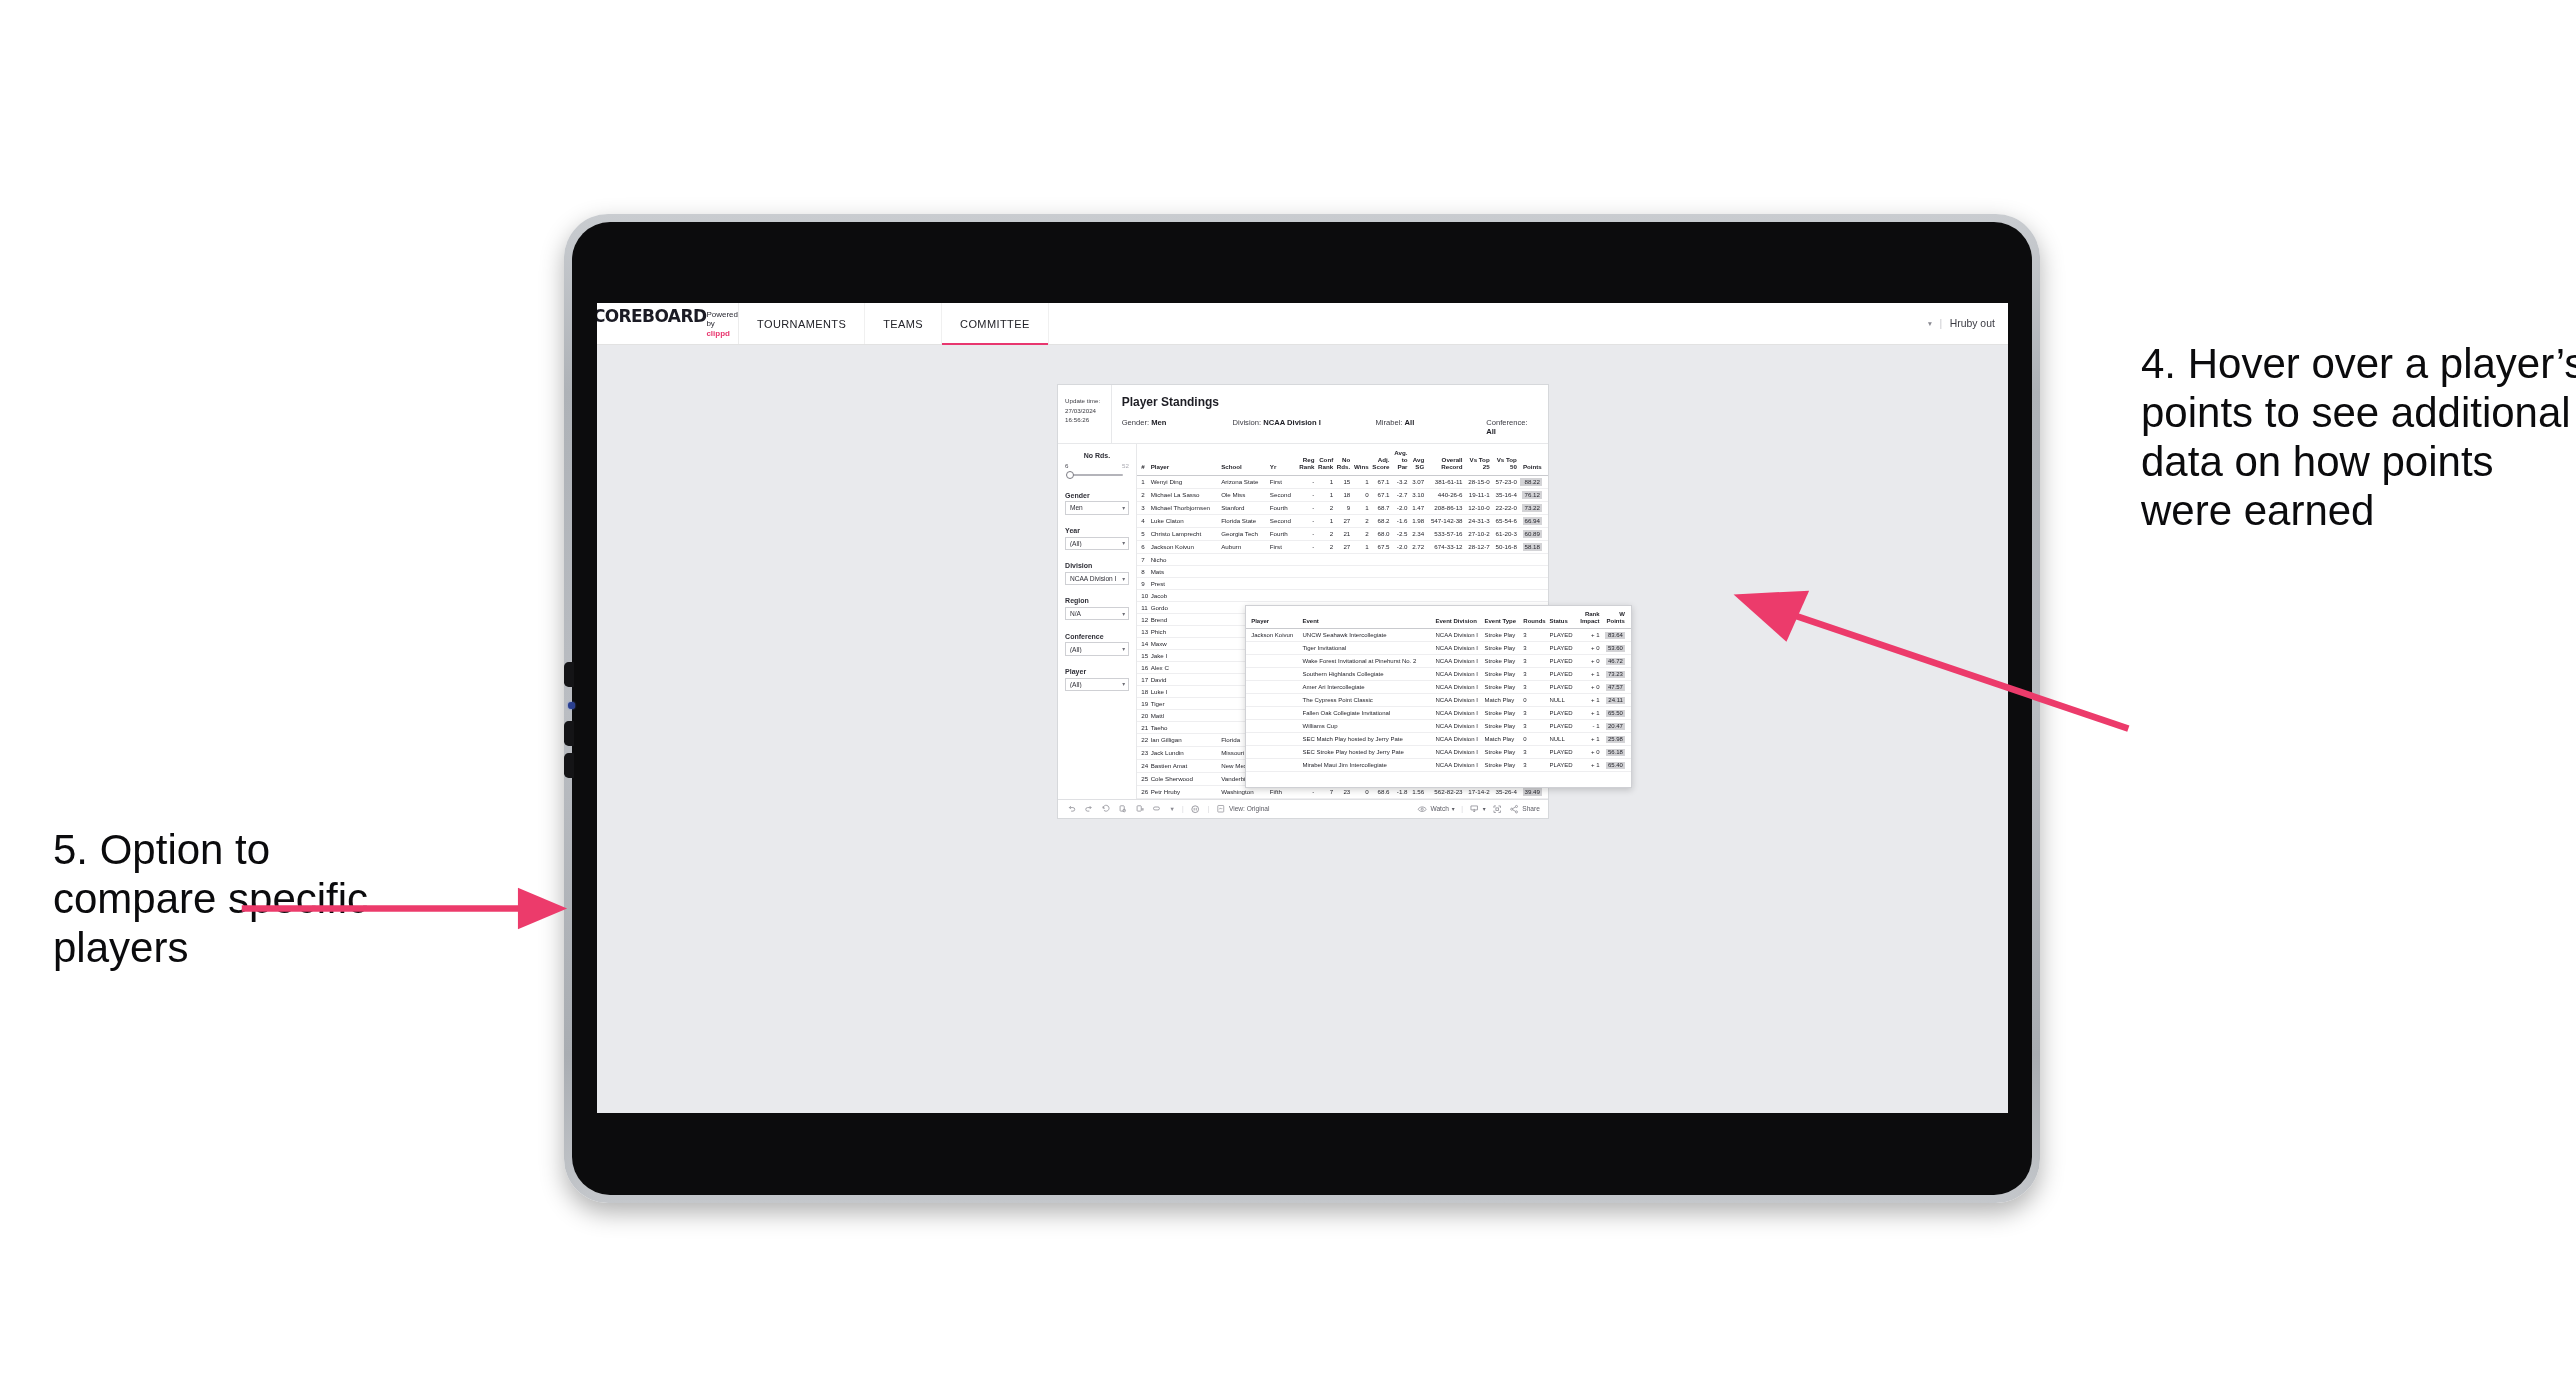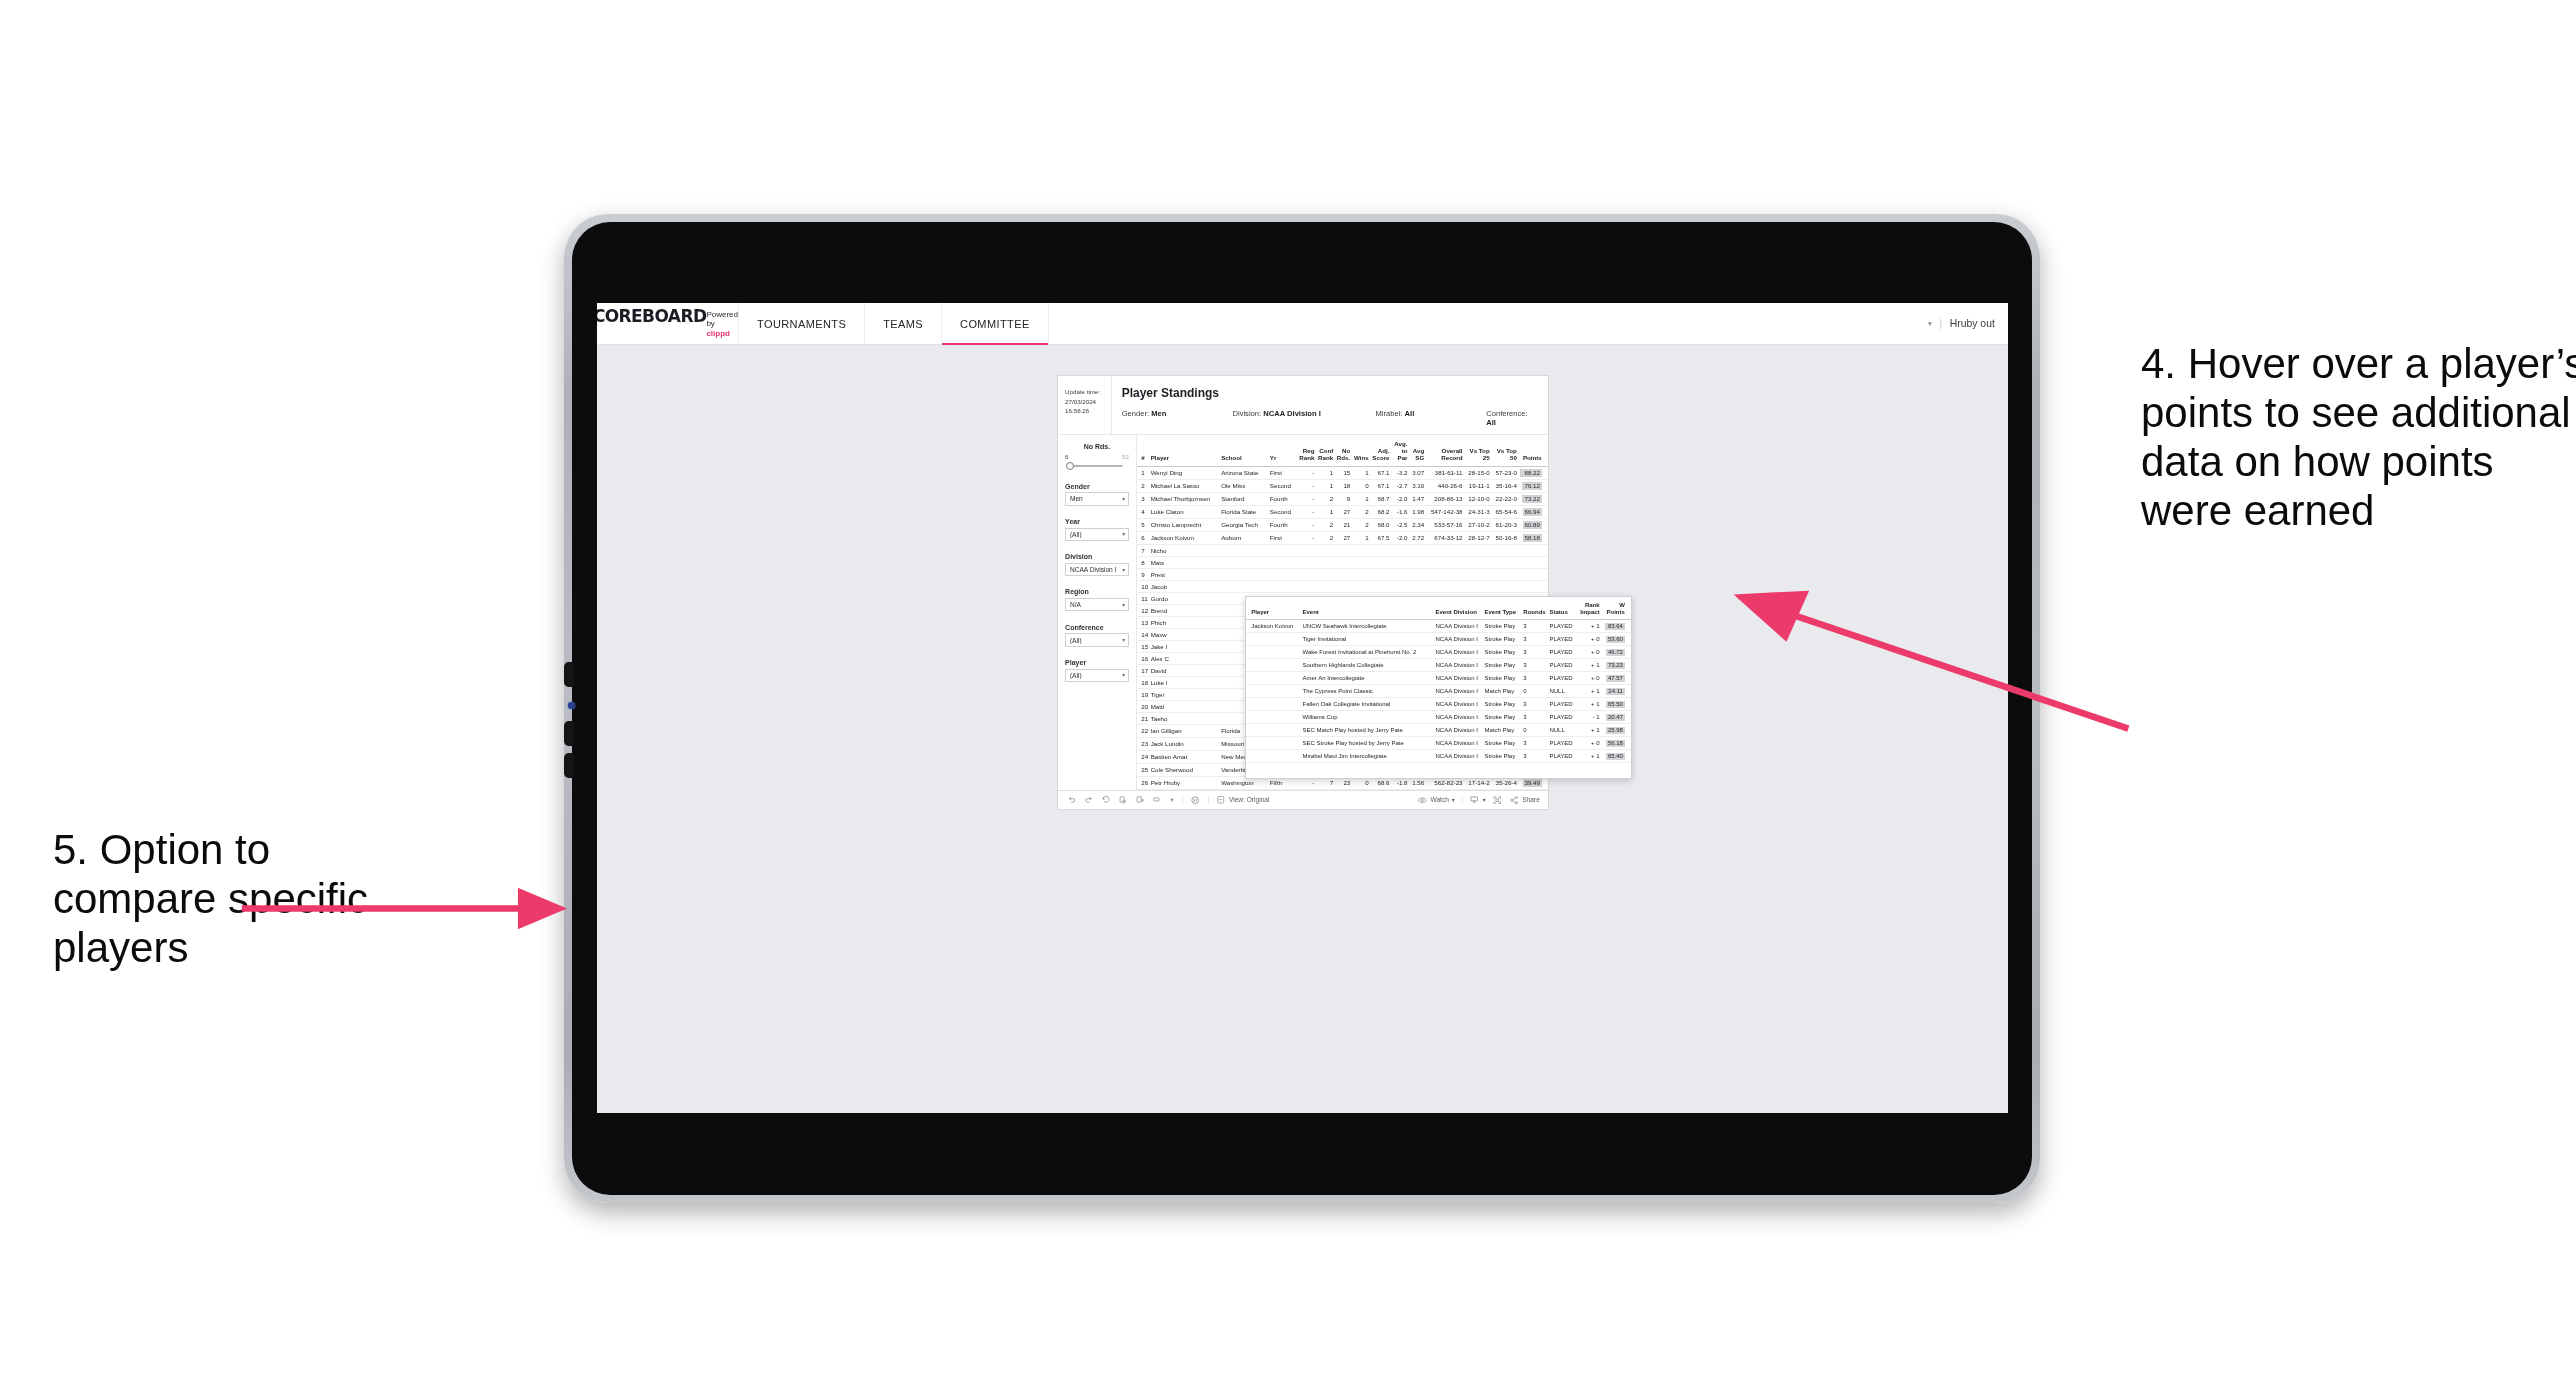--- a/index.html
+++ b/index.html
@@ -142,20 +142,21 @@
   #canvas {
     padding: 30px 0 0 0;
     display: flex;
     justify-content: center;
   }
   #viz {
     width: 492px;
     background: #ffffff;
     border: 0.9px solid #d6d8db;
     position: relative;
+    margin-top: 9px;
   }
 
   
   #viz-head {
     display: flex;
     border-bottom: 0.9px solid #e7e8ea;
   }
   #update-box {
     width: 79px;
     padding: 11.4px 5.7px 9.5px 7.6px;

